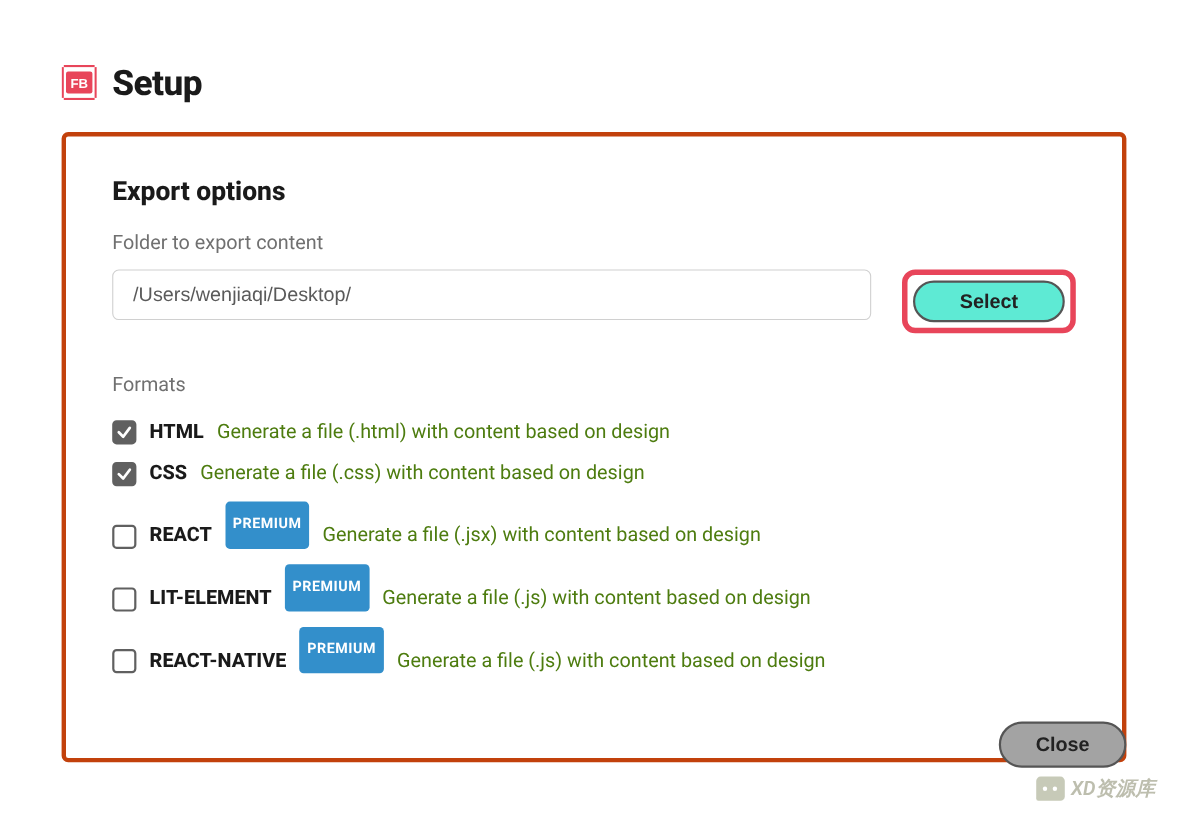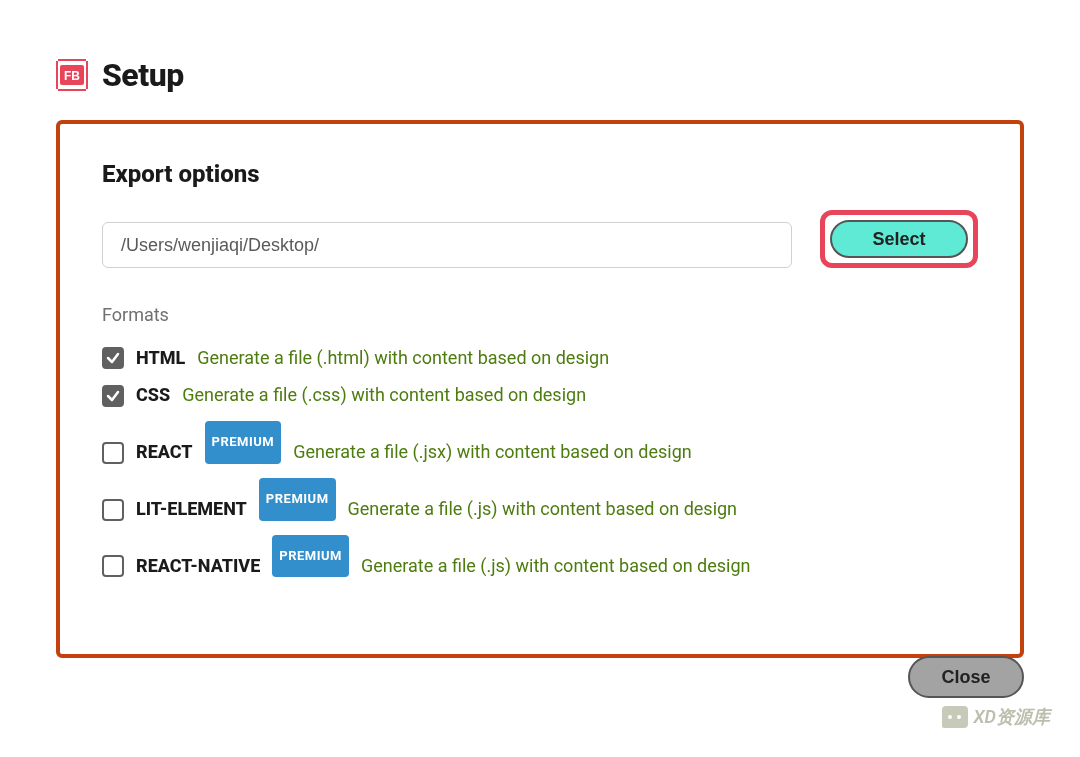--- a/index.html
+++ b/index.html
@@ -43,21 +43,21 @@
       color: #1a1a1a;
       margin-bottom: 22px;
     }
     .field-label {
       font-size: 18px;
       color: #707070;
       margin-bottom: 14px;
     }
     .folder-row {
       display: flex;
-      align-items: flex-end;
+      align-items: flex-start;
       gap: 28px;
       margin-bottom: 36px;
     }
     .folder-input {
       flex: 1 1 auto;
       height: 46px;
       border: 1px solid #d0d0d0;
       border-radius: 6px;
       padding: 0 18px;
       font-size: 18px;
@@ -191,20 +191,21 @@
         <rect x="4" y="6" width="24" height="20" rx="2" fill="#e8455a"></rect>
         <text x="16" y="21" text-anchor="middle" font-family="Arial" font-size="12" font-weight="900" fill="#ffffff">FB</text>
       </svg>
     </span>
     <h1 class="page-title">Setup</h1>
   </div>
 
   <div class="panel">
     <h2 class="section-title">Export options</h2>
 
+    <div class="field-label">Folder to export content</div>
 
     <div class="folder-row">
       <input class="folder-input" type="text" value="/Users/wenjiaqi/Desktop/" style="">
       <span class="select-wrap">
         <button class="btn-select">Select</button>
       </span>
     </div>
 
     <div class="formats-label">Formats</div>
 

